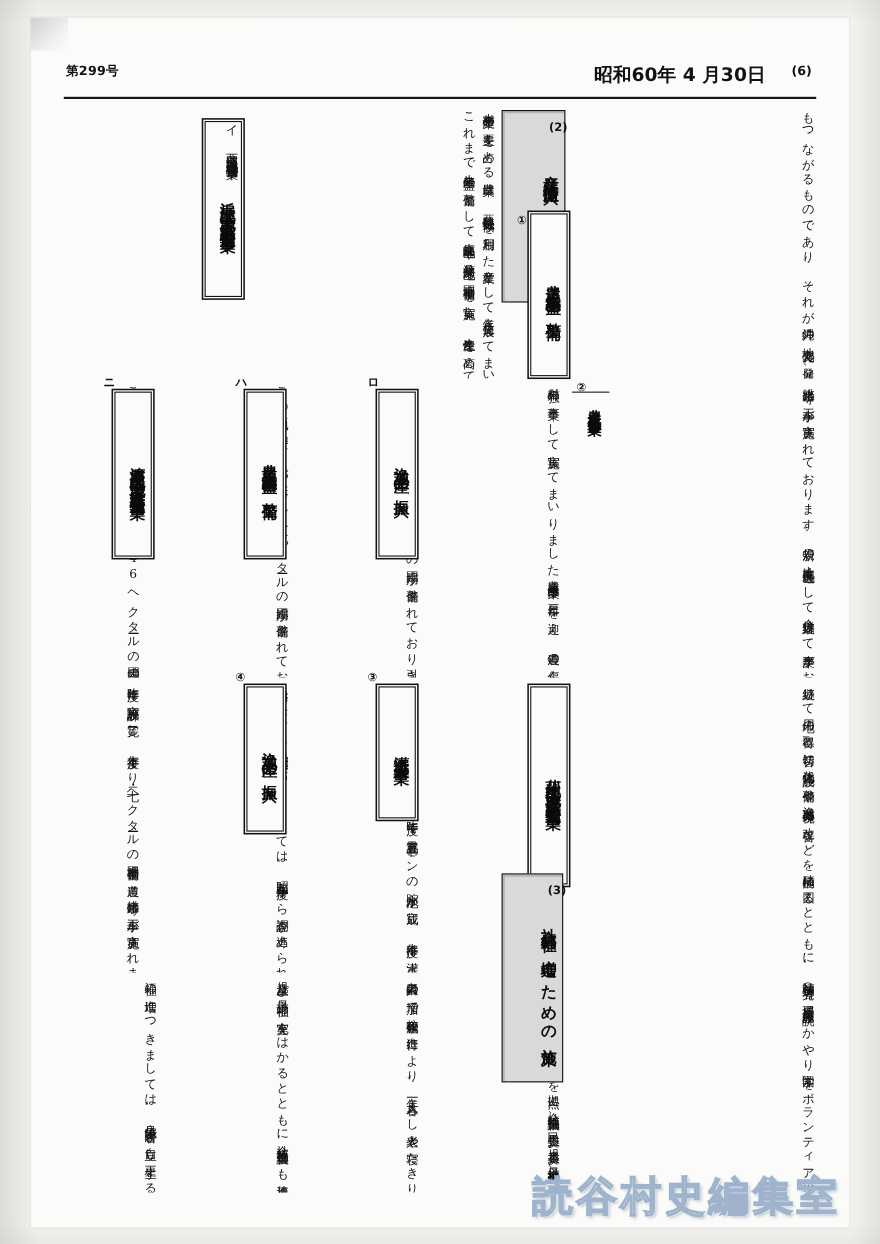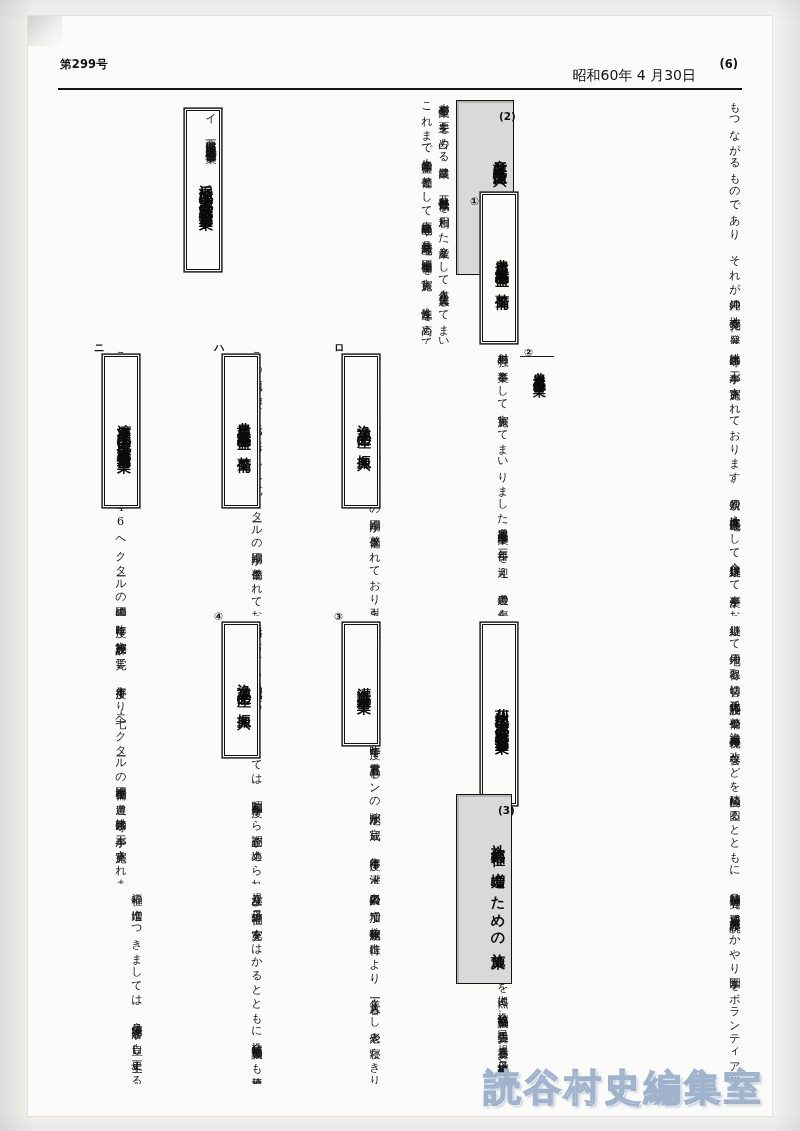--- a/index.html
+++ b/index.html
@@ -30,21 +30,21 @@
   .issue-no{
     position:absolute;left:0;top:11px;font-size:11.5px;letter-spacing:.2px;
     font-family:"DejaVu Sans","Liberation Sans",sans-serif;font-weight:700;color:#111;
   }
   .paper-title{
     position:absolute;left:50%;top:2px;transform:translateX(-50%);
     font-size:21px;font-weight:700;letter-spacing:9px;color:#0b0b0b;
     font-family:"DejaVu Serif","Liberation Serif",serif;white-space:nowrap;
   }
   .issue-date{
-    position:absolute;right:44px;top:21px;font-size:14px;color:#111;font-weight:400;
+    position:absolute;right:44px;top:11px;font-size:17px;color:#111;font-weight:700;
     font-family:"DejaVu Sans","Liberation Sans",sans-serif;white-space:nowrap;
   }
   .page-num{
     position:absolute;right:2px;top:11px;font-size:11.5px;color:#111;font-weight:700;
     font-family:"DejaVu Sans","Liberation Sans",sans-serif;
   }
   .rule-top{
     position:absolute;left:58px;top:88px;width:684px;height:0;
     border-top:2px solid #161616;
   }

